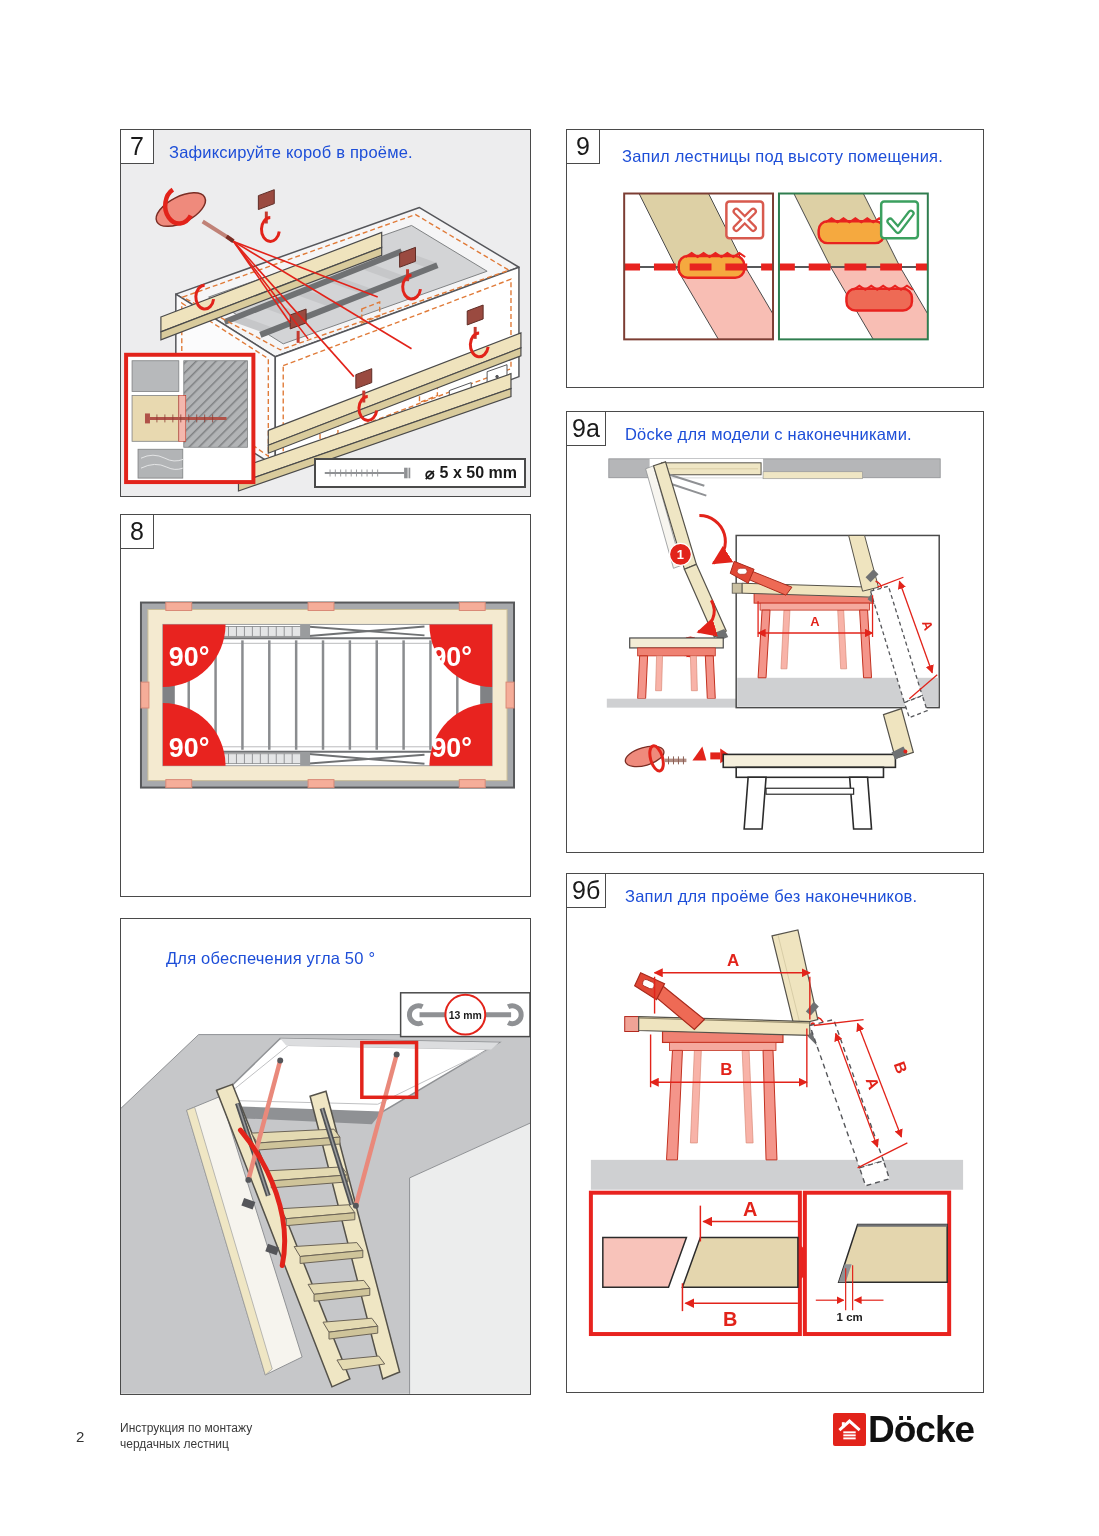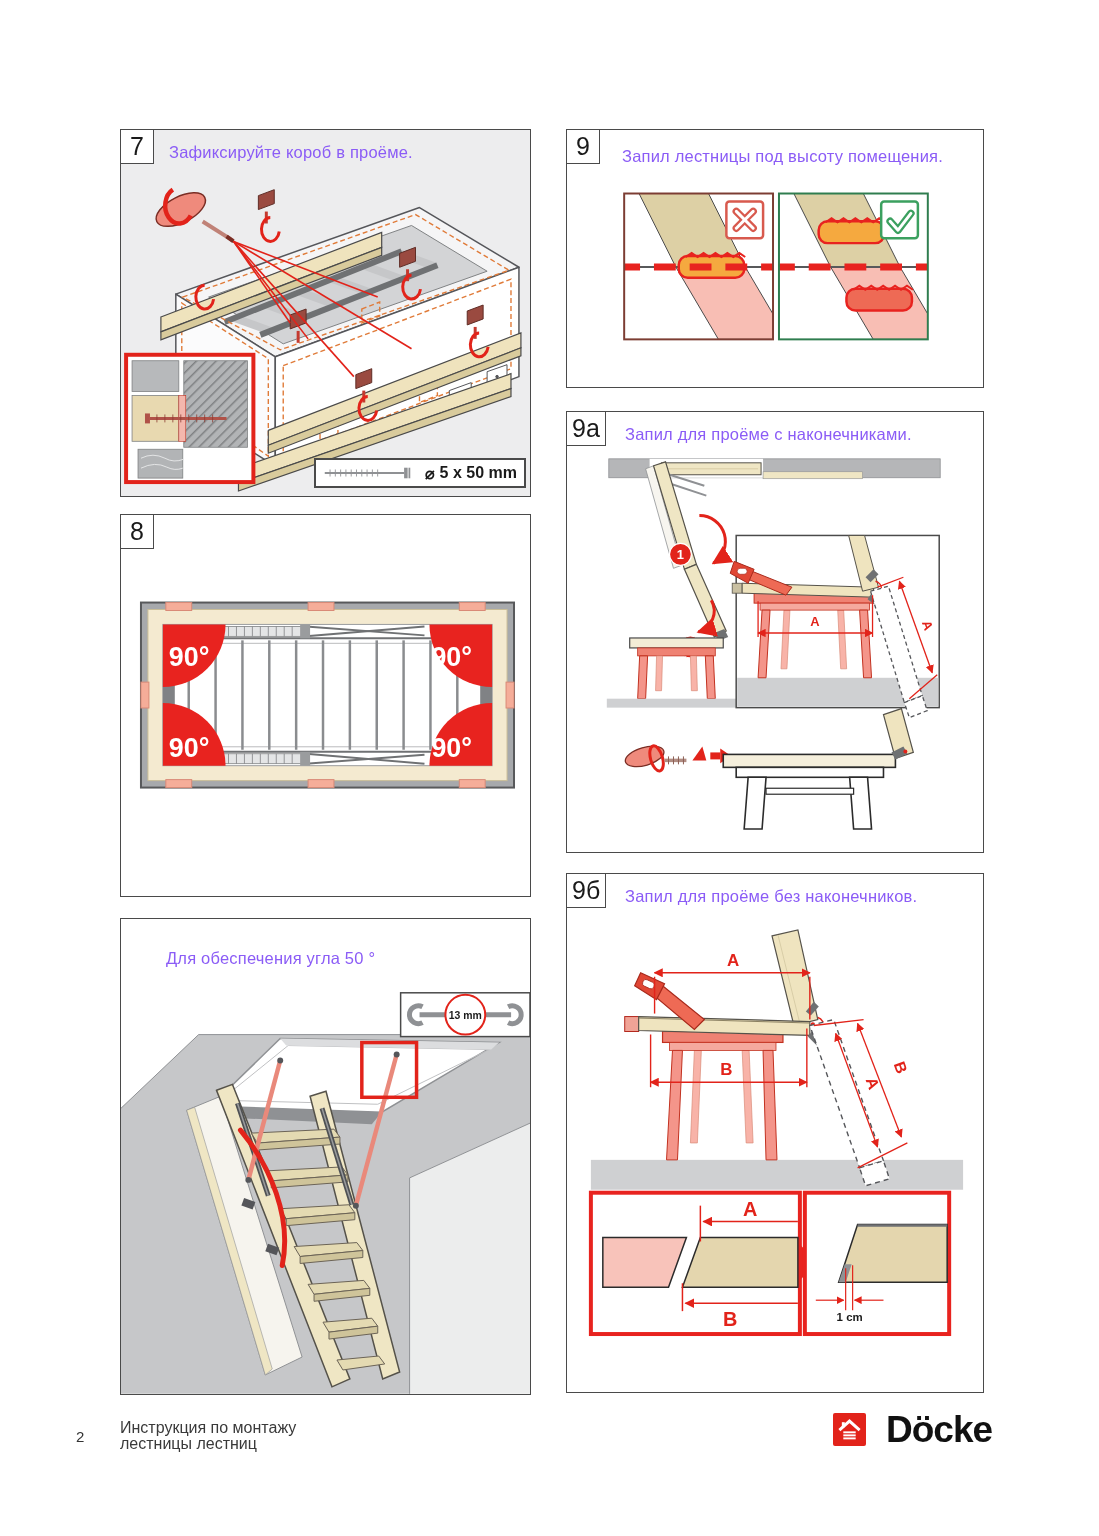--- a/index.html
+++ b/index.html
@@ -5,29 +5,29 @@
   html,body{margin:0;padding:0;background:#fff;}
   .page{position:relative;width:1099px;height:1536px;background:#ffffff;
         font-family:"Liberation Sans",sans-serif;overflow:hidden;}
   .panel{position:absolute;border:1px solid #4a4a4a;box-sizing:border-box;background:#fff;}
   .ill{position:absolute;left:0;top:0;width:100%;height:100%;display:block;}
   svg{font-family:"Liberation Sans",sans-serif;}
   .badge{position:absolute;top:-1px;left:-1px;height:35px;min-width:34px;padding:0 5px;
          background:#fff;border:1px solid #4a4a4a;box-sizing:border-box;display:flex;
          align-items:center;justify-content:center;font-size:25px;line-height:1;
          color:#1a1a1a;z-index:3;}
-  .ptitle{position:absolute;margin:0;font-size:16.5px;font-weight:400;color:#8b5cf6;
+  .ptitle{position:absolute;margin:0;font-size:16.5px;font-weight:400;color:#1d4ed8;
           white-space:nowrap;z-index:3;letter-spacing:.2px;}
   .screwbox{position:absolute;left:193px;top:328px;width:212px;height:30px;background:#fff;
             border:2px solid #4a4a4a;box-sizing:border-box;display:flex;align-items:center;
             padding:0 7px;gap:5px;z-index:3;}
   .screwbox .lbl{font-size:16px;font-weight:bold;color:#1a1a1a;white-space:nowrap;}
   .footer-num{position:absolute;left:76px;top:1428px;font-size:15px;color:#333;}
-  .footer-doc{position:absolute;left:120px;top:1420px;font-size:16px;line-height:16px;color:#3a3a3a;}
-  .logo{position:absolute;left:833px;top:1411px;display:flex;align-items:center;gap:20px;}
+  .footer-doc{position:absolute;left:120px;top:1420px;font-size:12px;line-height:16px;color:#3a3a3a;}
+  .logo{position:absolute;left:833px;top:1411px;display:flex;align-items:center;gap:2px;}
   .logo-sq{width:33px;height:33px;background:#e2231a;border-radius:2px;display:flex;
            align-items:center;justify-content:center;}
   .logo-name{font-size:37px;font-weight:bold;color:#111;letter-spacing:-1px;line-height:1;}
 </style>
 </head>
 <body>
 
 <div class="page">
 
 <svg width="0" height="0" style="position:absolute" aria-hidden="true">
@@ -490,21 +490,21 @@
       <polygon points="284,367 302,367 306,419 288,419" fill="#fff" stroke="#2b2b2b" stroke-width="1.6"></polygon>
       <rect x="200" y="378" width="88" height="6" fill="#fff" stroke="#2b2b2b" stroke-width="1.2"></rect>
       <polygon points="318,304 336,298 348,342 330,348" fill="#efe4bf" stroke="#55524a" stroke-width="1.2"></polygon>
       <polygon points="326,342 338,336 342,343 330,349" fill="#6f7173"></polygon>
       <circle cx="340" cy="341" r="2" fill="#e2231a"></circle>
     </g>
   </svg>
   <div class="badge">
         <span>9а</span>
       </div>
-  <h2 class="ptitle" style="left:58px;top:13px">Запил для проёме с наконечниками.</h2>
+  <h2 class="ptitle" style="left:58px;top:13px">Döcke для модели с наконечниками.</h2>
 </section>
 
 <section class="panel" style="left:566px;top:873px;width:418px;height:520px">
   <svg class="ill" viewBox="0 0 418 520">
     <rect x="24" y="287" width="374" height="30" fill="#cfd0d2"></rect>
     <polygon points="206,62 232,56 252,146 228,152" fill="#efe4bf" stroke="#55524a" stroke-width="1.2"></polygon>
     <line x1="212" y1="61" x2="234" y2="150" stroke="#d8cda6" stroke-width="1"></line>
     <g>
       <polygon points="128,177 135,177 131,270 124,270" fill="#f8b3a8" stroke="#d98a77" stroke-width=".7"></polygon>
       <polygon points="176,177 183,177 187,270 180,270" fill="#f8b3a8" stroke="#d98a77" stroke-width=".7"></polygon>
@@ -580,21 +580,21 @@
   </svg>
   <div class="badge">
         <span>9б</span>
       </div>
   <h2 class="ptitle" style="left:58px;top:13px">Запил для проёме без наконечников.</h2>
 </section>
 
 <div class="footer-num">2</div>
 <div class="footer-doc">
   <div>Инструкция по монтажу</div>
-  <div>лестницы лестниц</div>
+  <div>чердачных лестниц</div>
 </div>
 <div class="logo">
   <div class="logo-sq">
     <svg width="27" height="27" viewBox="0 0 24 24">
       <rect x="5.2" y="5.5" width="2.6" height="4.5" fill="#fff"></rect>
       <path d="M3,12.5 L12,4.5 L21,12.5" stroke="#fff" stroke-width="2.6" fill="none"></path>
       <g stroke="#fff" stroke-width="1.7">
         <line x1="6.5" y1="14.5" x2="17.5" y2="14.5"></line>
         <line x1="6.5" y1="17.2" x2="17.5" y2="17.2"></line>
         <line x1="6.5" y1="19.9" x2="17.5" y2="19.9"></line>

